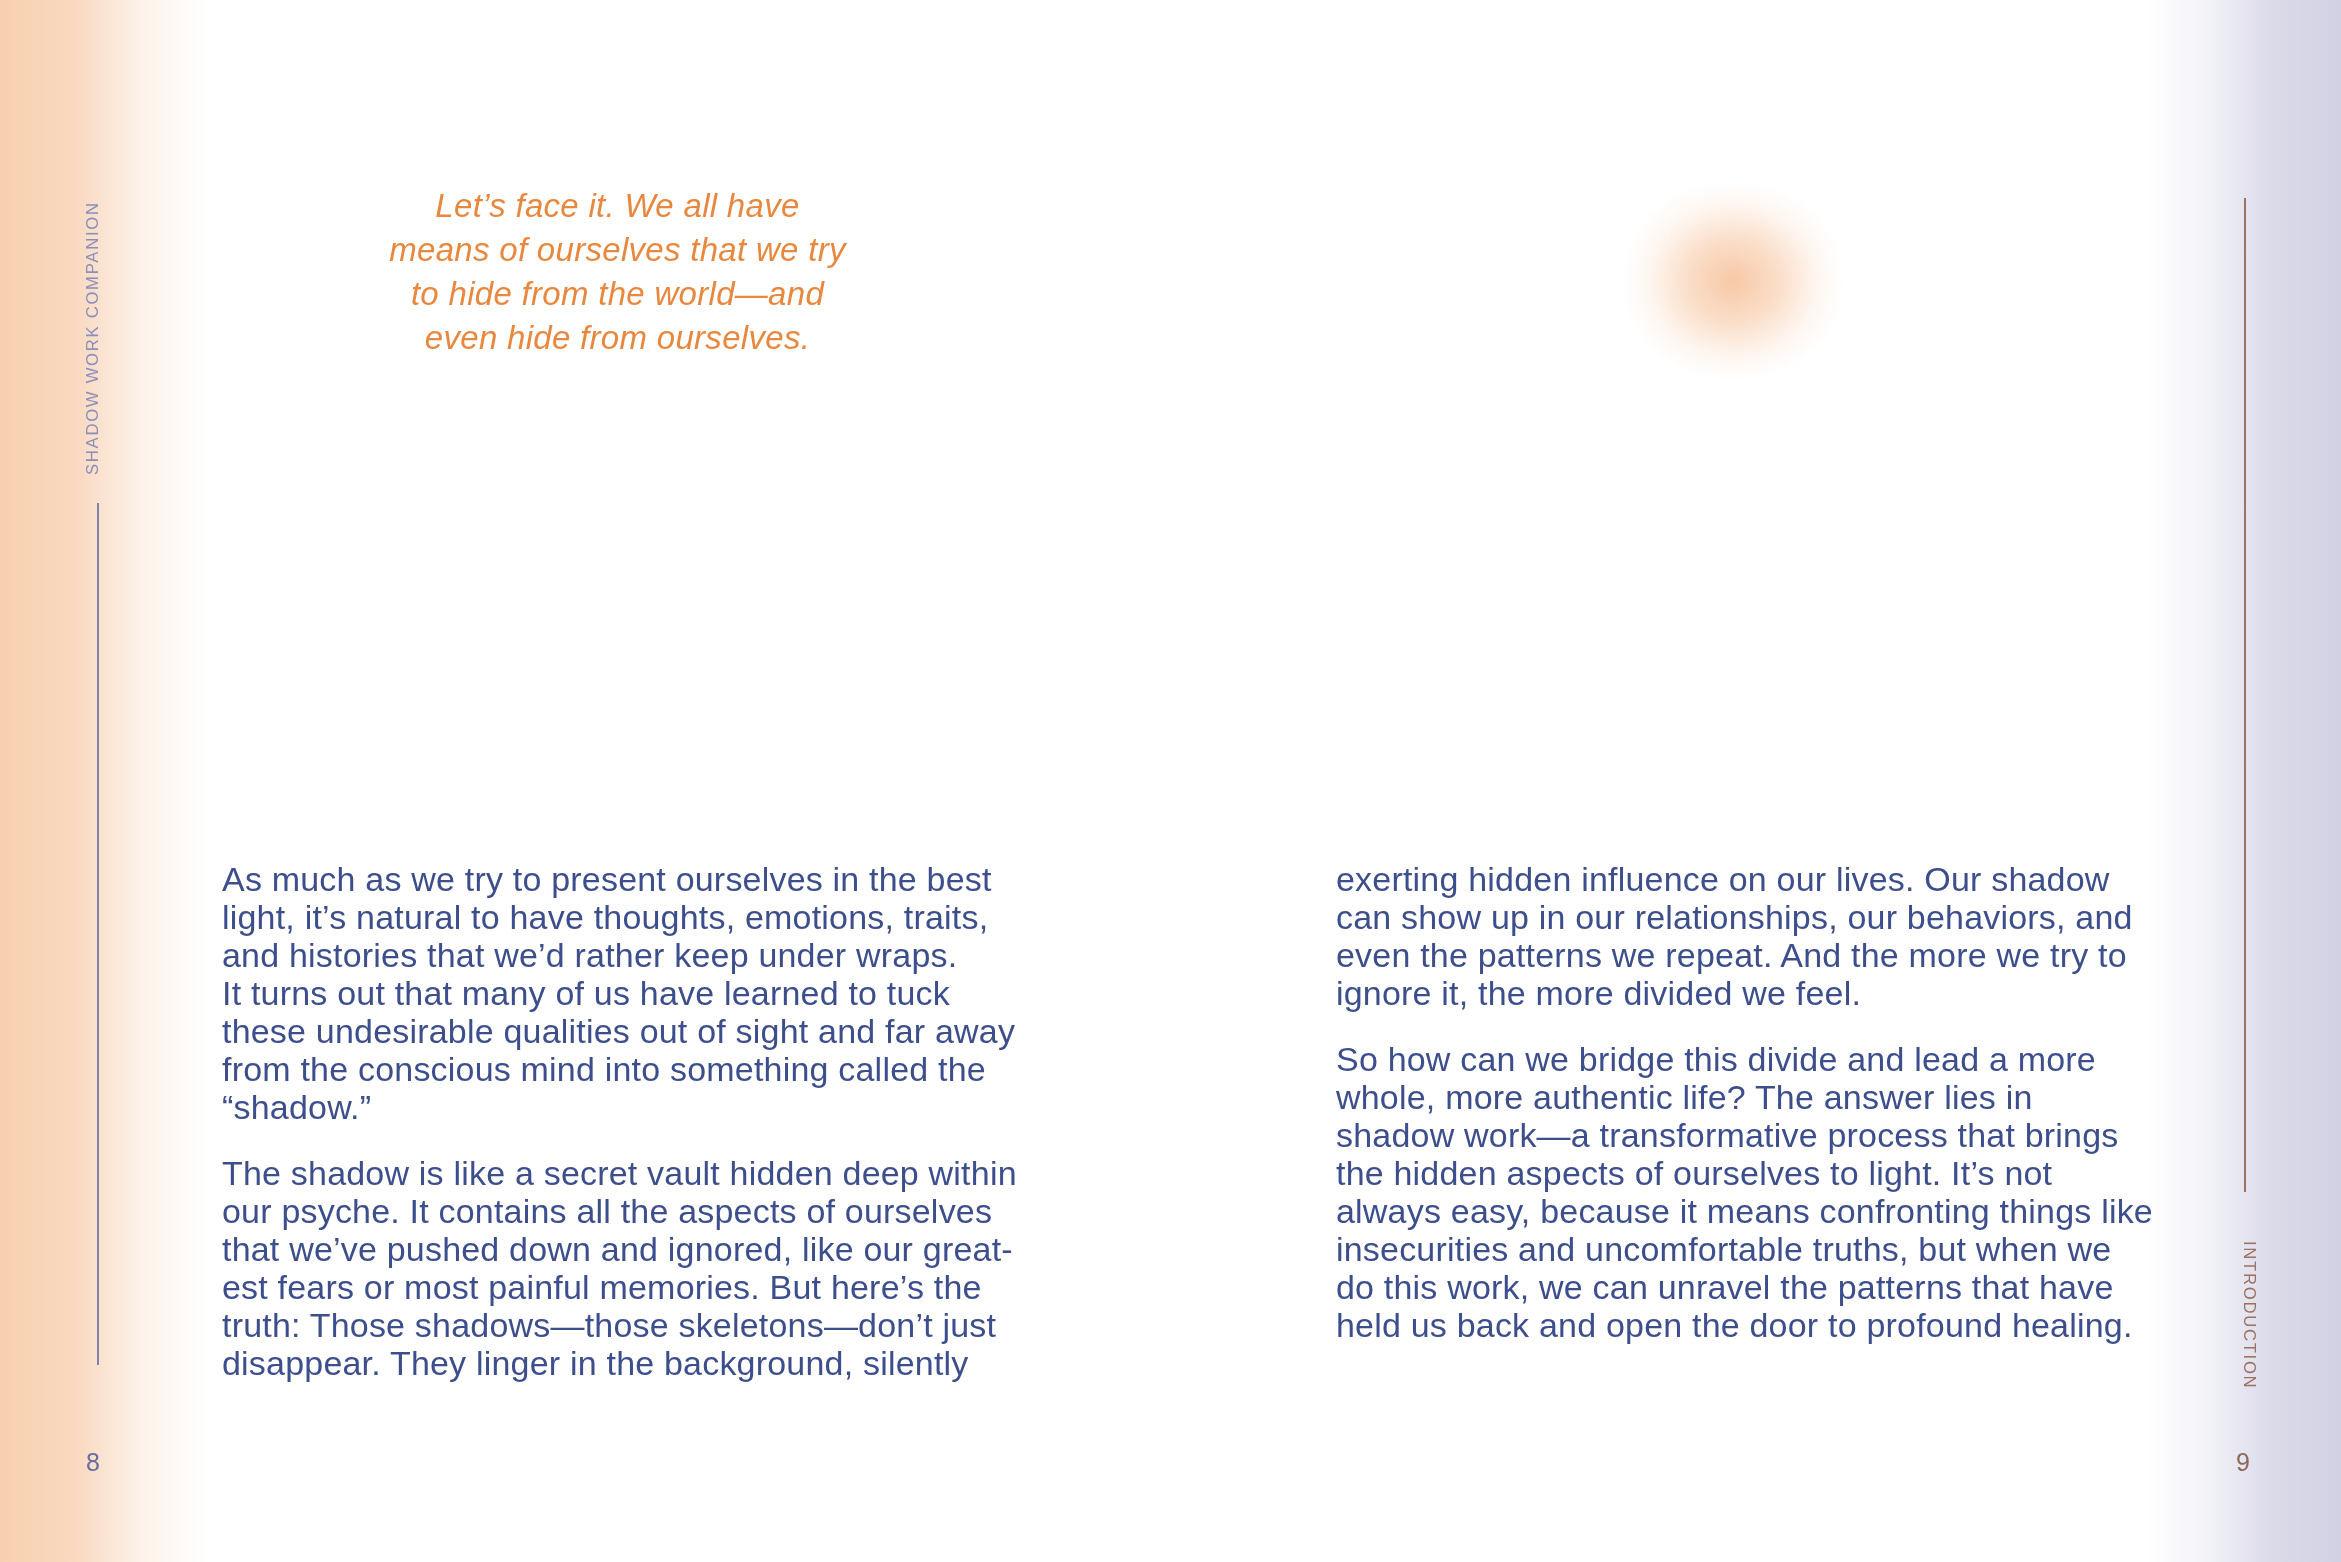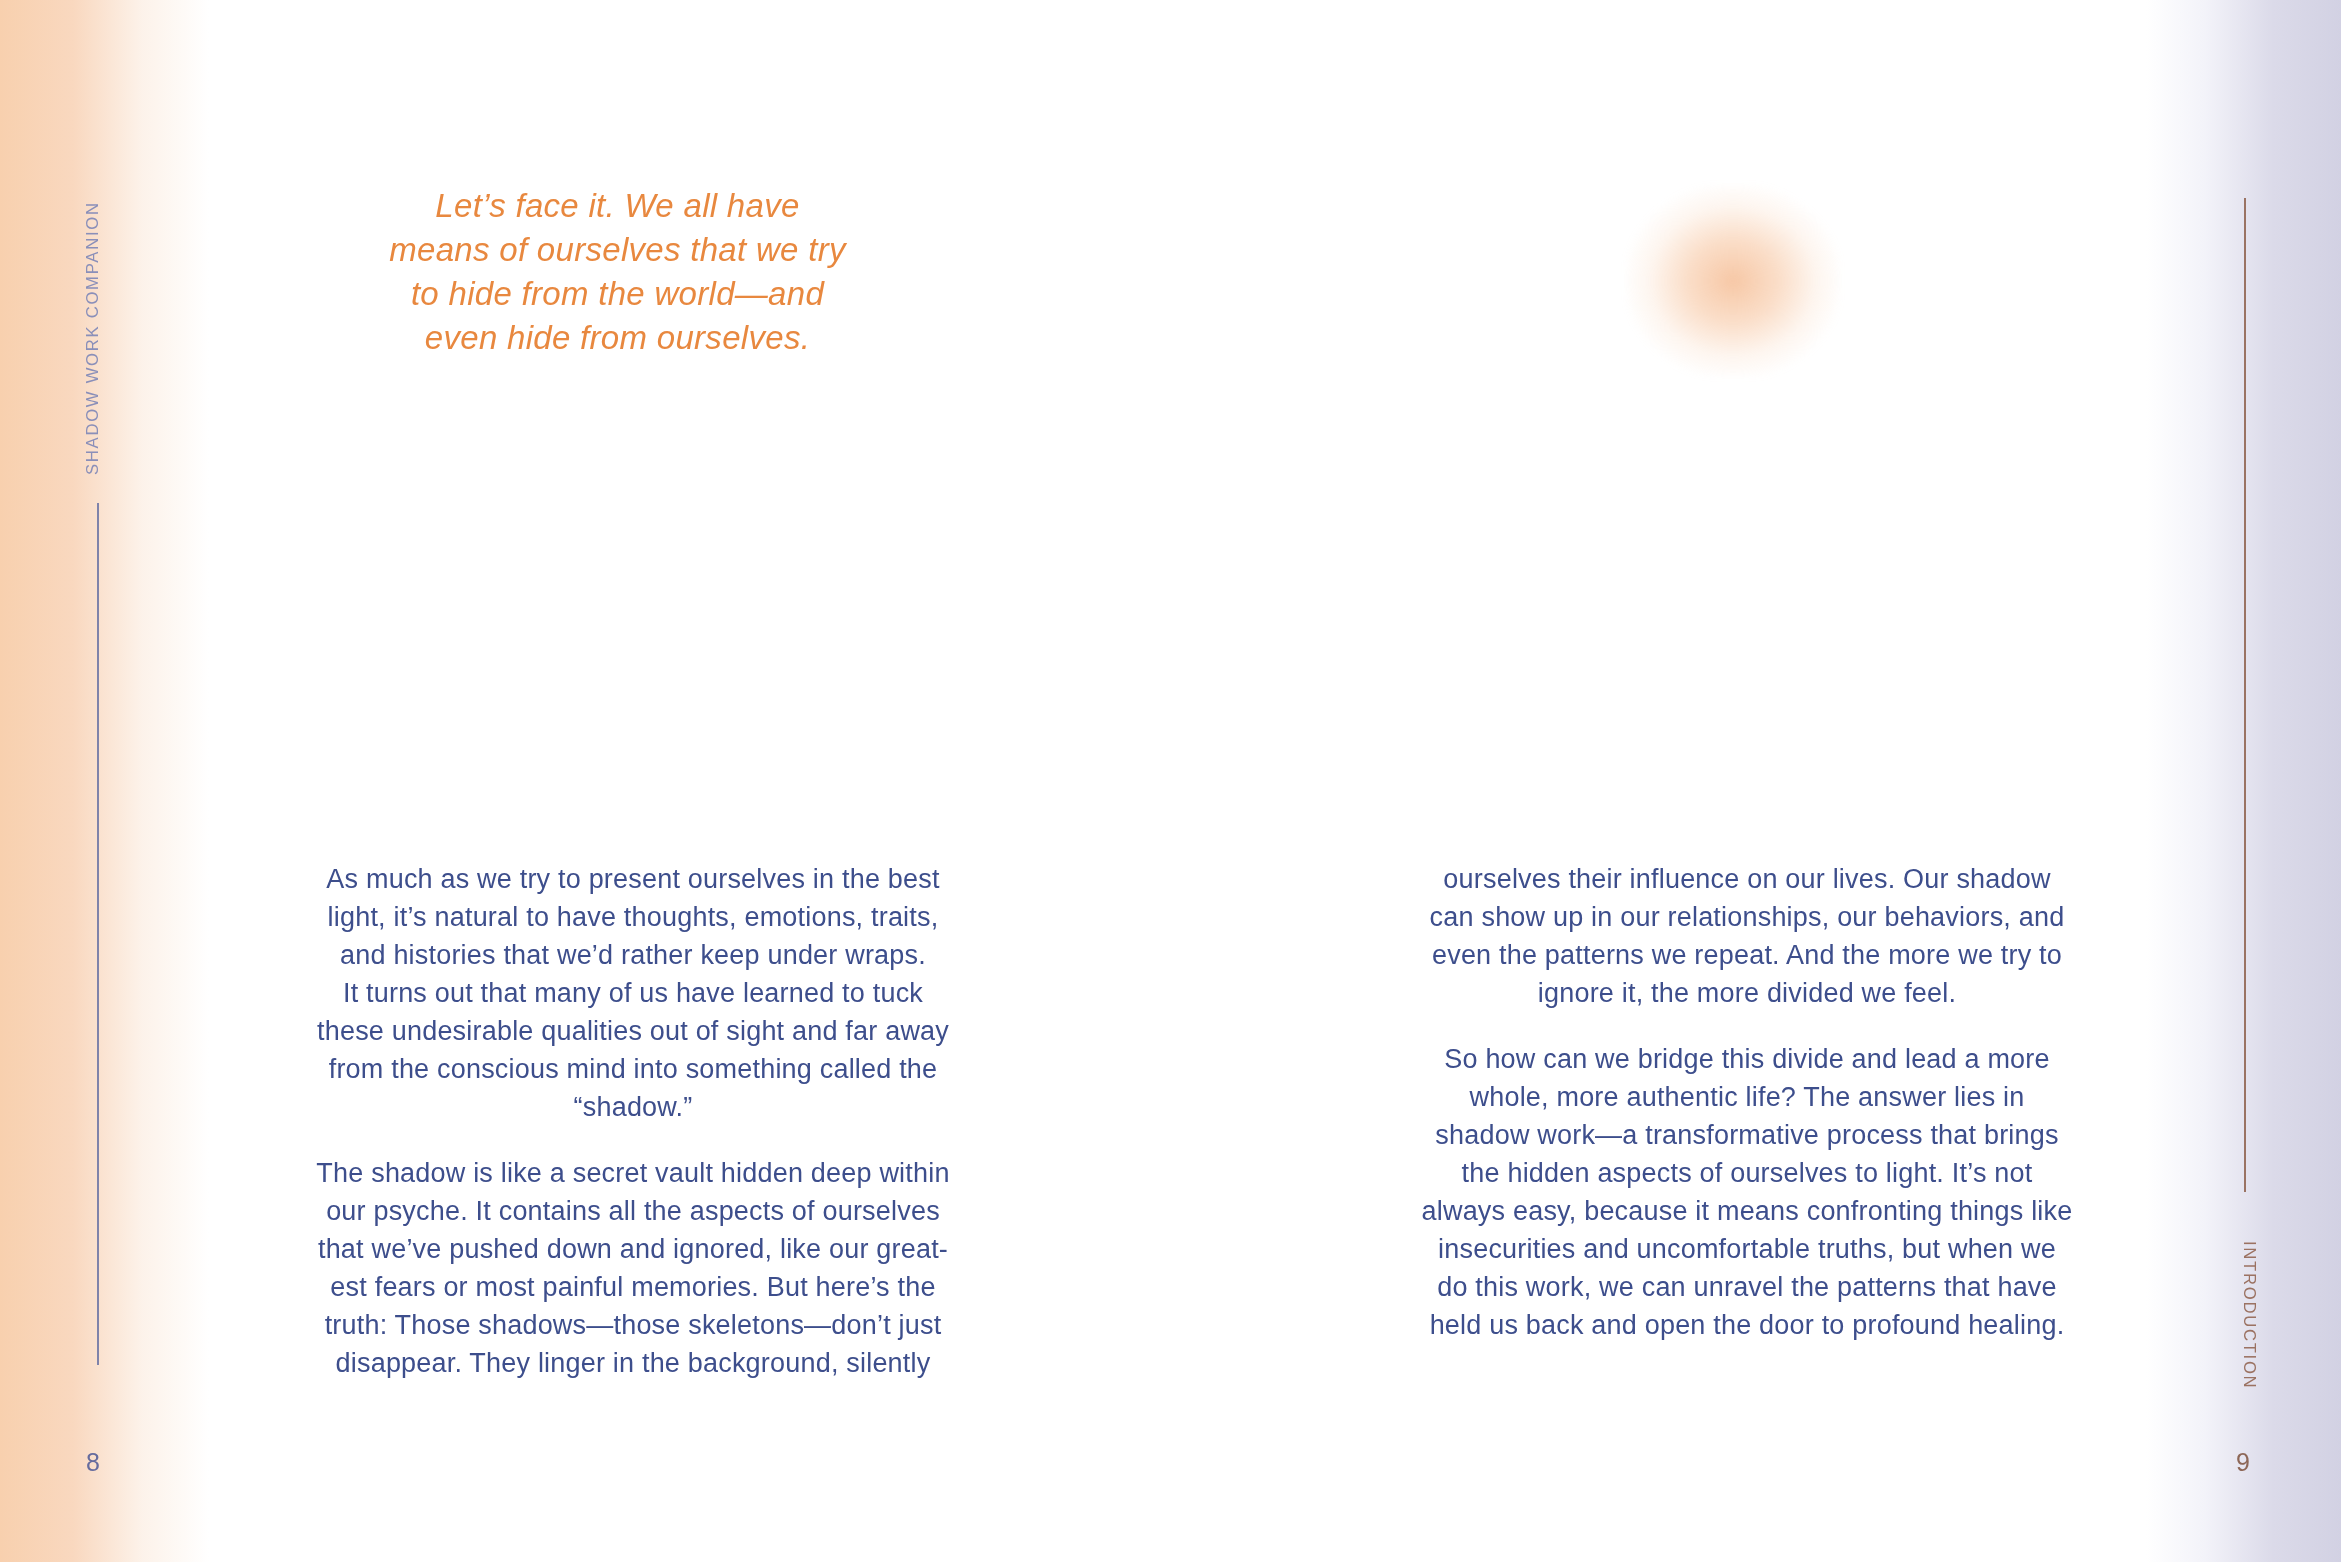--- a/index.html
+++ b/index.html
@@ -130,24 +130,23 @@
     color: var(--quote-orange, #E8883F);
     white-space: pre-line;
   }
 
   
   .col {
     position: absolute;
     top: 860px;
     width: 822px;
     color: var(--body-text-blue, #3D4E8C);
-    font-size: 27px;
+    font-size: 34px;
     line-height: 38px;
     letter-spacing: 0.2px;
-    text-align: center;
   }
   .col-left  { left: 222px; }
   .col-right { left: 1336px; }
   .col p {
     margin: 0 0 28px 0;
     white-space: pre-line;
   }
 </style>
 </head>
 <body>
@@ -182,21 +181,21 @@
 “shadow.”</p>
     <p>The shadow is like a secret vault hidden deep within
 our psyche. It contains all the aspects of ourselves
 that we’ve pushed down and ignored, like our great-
 est fears or most painful memories. But here’s the
 truth: Those shadows—those skeletons—don’t just
 disappear. They linger in the background, silently</p>
   </div>
 
   <div class="col col-right">
-    <p>ourselves their influence on our lives. Our shadow
+    <p>exerting hidden influence on our lives. Our shadow
 can show up in our relationships, our behaviors, and
 even the patterns we repeat. And the more we try to
 ignore it, the more divided we feel.</p>
     <p>So how can we bridge this divide and lead a more
 whole, more authentic life? The answer lies in
 shadow work—a transformative process that brings
 the hidden aspects of ourselves to light. It’s not
 always easy, because it means confronting things like
 insecurities and uncomfortable truths, but when we
 do this work, we can unravel the patterns that have

